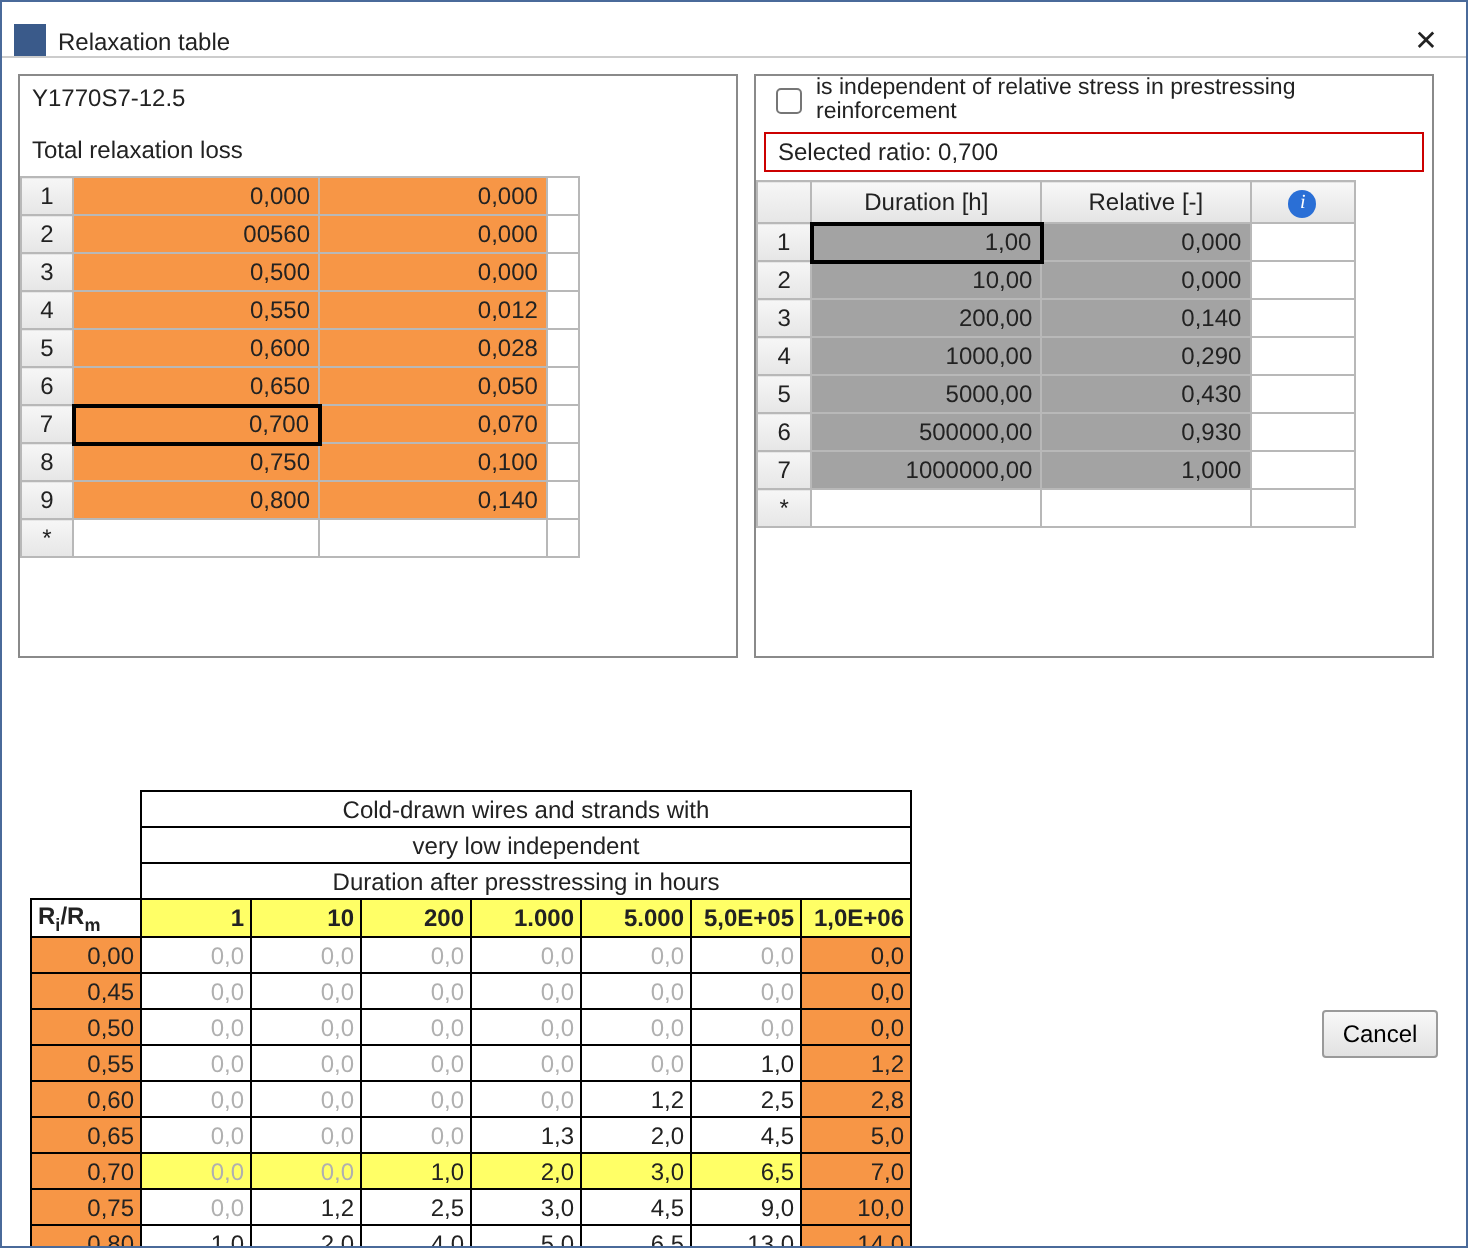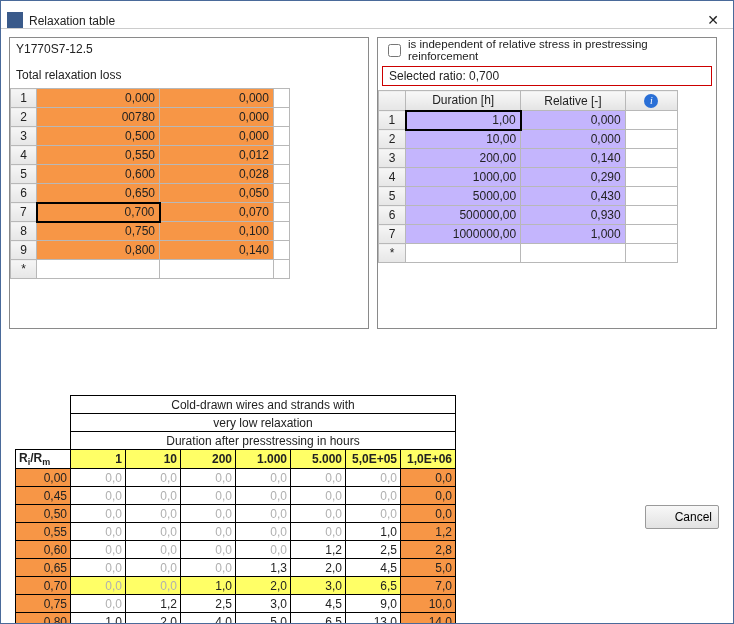--- a/index.html
+++ b/index.html
@@ -72,21 +72,21 @@
     font-weight: normal;
     padding: 2px 4px;
   }
   .grid .rowhdr {
     background: linear-gradient(#f6f6f6,#e6e6e6);
     text-align: center;
     width: 26px;
     padding-right:0;
   }
   .orange { background: #f79646; }
-  .yellow { background: #c4b5fd; margin-top: 37px; }
+  .yellow { background: #a3a3a3; margin-top: 37px; }
   .thick-sel { border: 2.5px solid #000 !important; }
   .info-icon {
     display:inline-block;
     width:14px; height:14px;
     border-radius:50%;
     background:#2a6fd6;
     color:#fff;
     font-size:10px;
     line-height:14px;
     text-align:center;
@@ -118,28 +118,27 @@
   }
   .lookup .col-hdr { background: #ffff66; }
   .lookup .row-hdr { background: #f79646; text-align:right; }
   .lookup .gray { color: #b0b0b0; }
   .lookup .yellow-cell { background: #ffff66; }
   .lookup .orange-cell { background: #f79646; }
   .cancel-btn {
     position:absolute;
     right: 14px;
     top: 476px;
-    width: 74px;
+    width: 58px;
     height: 24px;
     background: linear-gradient(#f8f8f8,#e2e2e2);
     border: 1px solid #9a9a9a;
     border-radius: 2px;
     font-size: 12px;
     cursor:pointer;
-    text-align:right;
   }
   sub { font-size: 0.75em; }
 </style>
 </head>
 <body>
 
 <div class="titlebar">
   <span class="app-icon"></span>
   <span class="title">Relaxation table</span>
   <span class="close">✕</span>
@@ -155,21 +154,21 @@
         <table class="grid" style="width:280px;">
           <tbody>
           <tr>
                 <td class="rowhdr">1</td>
                 <td class="orange">0,000</td>
                 <td class="orange">0,000</td>
                 <td></td>
               </tr>
           <tr>
                 <td class="rowhdr">2</td>
-                <td class="orange">00780</td>
+                <td class="orange">00560</td>
                 <td class="orange">0,000</td>
                 <td></td>
               </tr>
           <tr>
                 <td class="rowhdr">3</td>
                 <td class="orange">0,500</td>
                 <td class="orange">0,000</td>
                 <td></td>
               </tr>
           <tr>
@@ -289,21 +288,21 @@
   </div>
 
   <table class="lookup">
     <tbody>
         <tr class="hdr-row">
           <th style="border:none;background:transparent;"></th>
           <th colspan="7">Cold-drawn wires and strands  with</th>
         </tr>
     <tr class="hdr-row">
           <th style="border:none;background:transparent;"></th>
-          <th colspan="7">very low  relaxation</th>
+          <th colspan="7">very low  independent</th>
         </tr>
     <tr class="hdr-row">
           <th style="border:none;background:transparent;"></th>
           <th colspan="7">Duration after presstressing in hours</th>
         </tr>
     <tr>
       <th style="text-align:left;background:#fff;">R<sub>i</sub>/R<sub>m</sub></th>
       <th class="col-hdr">1</th>
       <th class="col-hdr">10</th>
       <th class="col-hdr">200</th>

